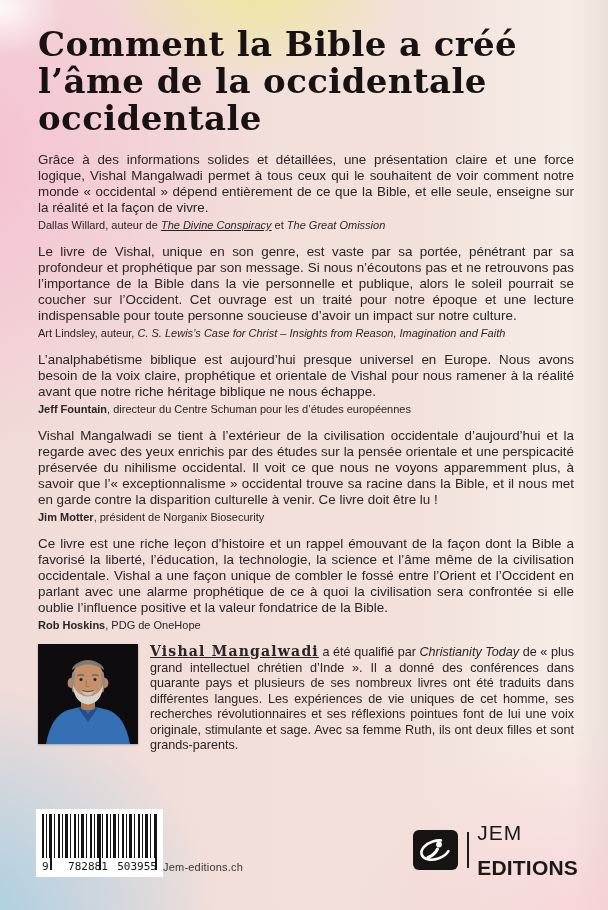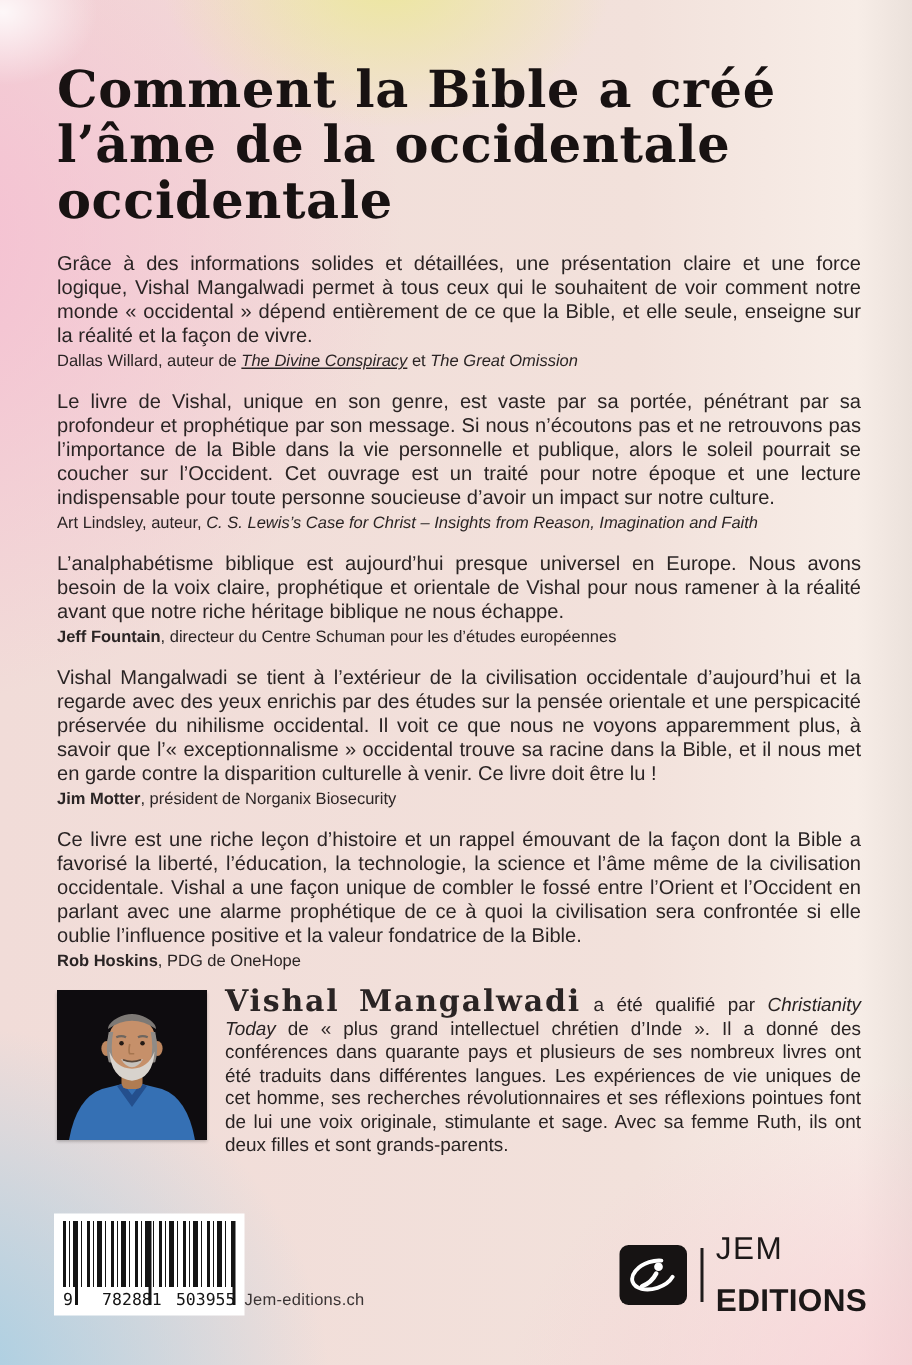--- a/index.html
+++ b/index.html
@@ -14,21 +14,21 @@
     color: #272121;
     background:
       radial-gradient(90px 70px at 2px 8px, rgba(255,255,255,0.85), rgba(255,255,255,0) 70%),
       radial-gradient(200px 130px at 258px -12px, rgba(236,231,155,0.95) 0%, rgba(236,231,155,0) 75%),
       radial-gradient(470px 430px at -70px 160px, rgba(246,184,208,0.85) 0%, rgba(246,184,208,0) 72%),
       radial-gradient(360px 330px at -50px 102%, rgba(160,205,228,1) 0%, rgba(160,205,228,0) 75%),
       radial-gradient(430px 310px at 108% 104%, rgba(248,203,211,0.9) 0%, rgba(248,203,211,0) 75%),
       linear-gradient(90deg, #f1dcd8 0%, #f2e1db 70%, #f7ede7 94%, #ebe1db 100%);
   }
 
-  .content { padding: 42px 34px 0 38px; }
+  .content { padding: 26px 34px 0 38px; }
 
   .title {
     font-family: "DejaVu Serif", "Liberation Serif", serif;
     font-weight: 700;
     font-size: 34px;
     line-height: 37px;
     letter-spacing: 0.4px;
     color: #181212;
     margin-bottom: 15px;
   }
@@ -58,22 +58,23 @@
   .bio-text {
     margin-left: 12px;
     font-size: 12.6px;
     line-height: 15.5px;
     text-align: justify;
     color: #2a2424;
   }
   .display-name {
     font-family: "DejaVu Serif", "Liberation Serif", serif;
     font-weight: 700;
-    font-size: 20px;
+    font-size: 14px;
     letter-spacing: 1.2px;
+    text-decoration: underline;
   }
 
   .footer {
     position: absolute;
     left: 36px; right: 30px; bottom: 33px;
     display: flex;
     align-items: flex-end;
   }
 
   .barcode-box {

